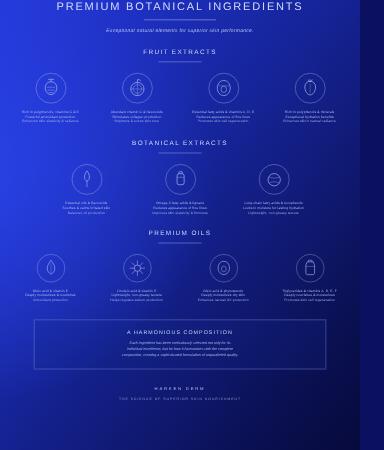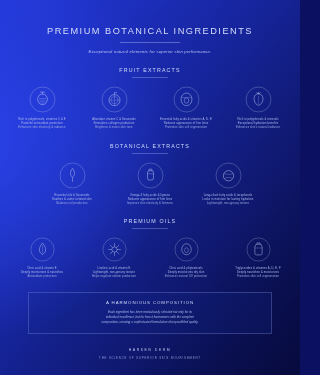--- a/index.html
+++ b/index.html
@@ -8,21 +8,21 @@
     font-family:"Liberation Sans", sans-serif;
     background:#0b1060;
   }
   .page{
     position:relative;width:300px;height:375px;
     background:
       radial-gradient(120% 90% at -10% 38%, #2a42e8 0%, rgba(42,66,232,0) 58%),
       linear-gradient(128deg,#2438d8 0%, #1d2fbe 22%, #16259c 44%, #101a74 66%, #0a1052 84%, #070a3c 100%);
     box-sizing:border-box;
   }
-  .hero{padding-top:26px;text-align:center;}
+  .hero{padding-top:0;text-align:center;}
   .hero-title{
     font-size:9.2px;letter-spacing:1.5px;color:#d5ddfb;
     font-weight:400;white-space:nowrap;
   }
   .hero-rule{
     width:60px;height:1px;margin:6px auto 0;
     background:rgba(190,205,255,0.38);
   }
   .hero-sub{
     margin-top:6px;font-size:4.1px;letter-spacing:.25px;

